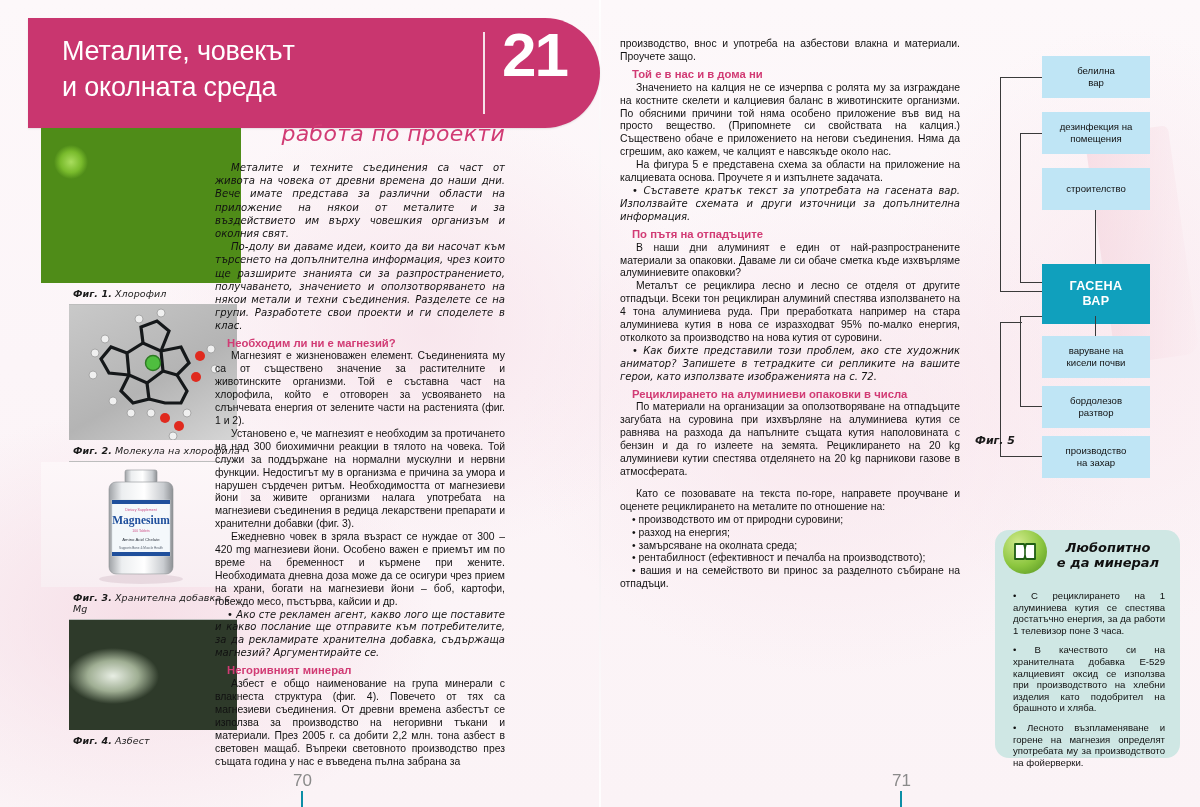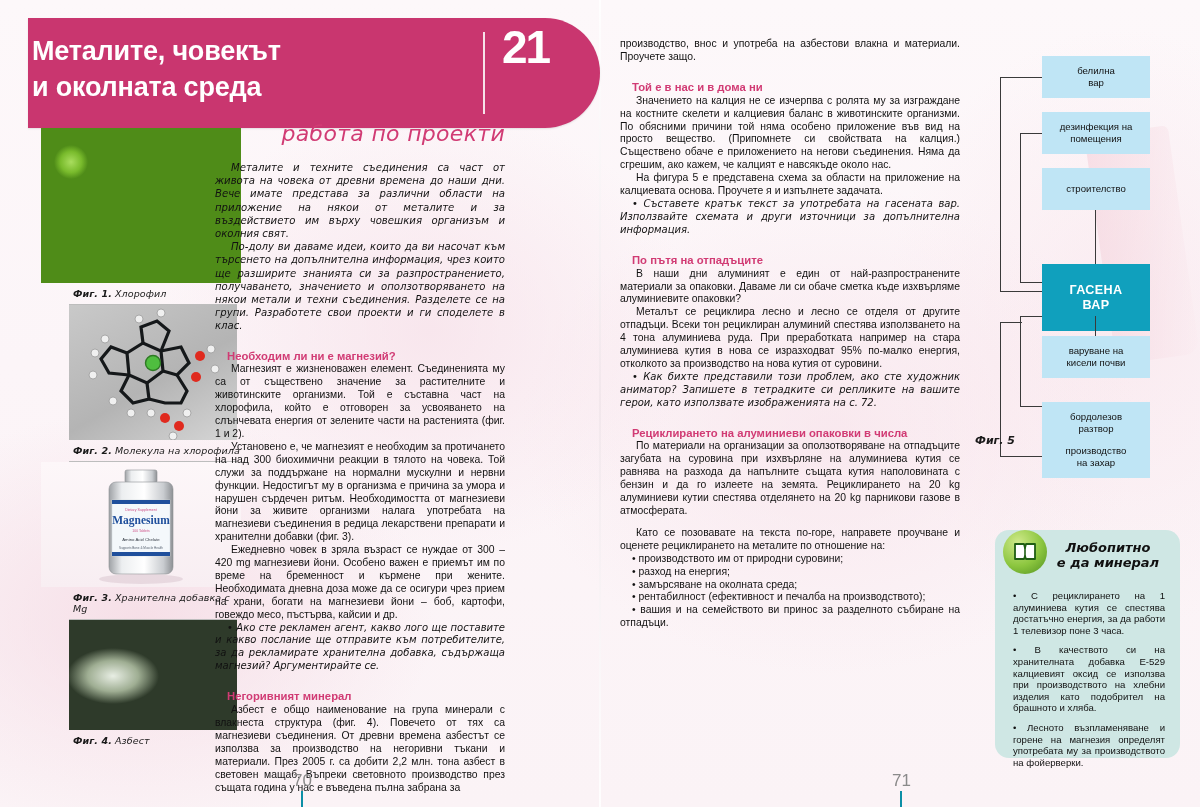--- a/index.html
+++ b/index.html
@@ -29,37 +29,37 @@
   
   .banner {
     position: absolute; left: 28px; top: 18px;
     width: 572px; height: 110px;
     background: #c9366f;
     border-top-right-radius: 58px;
     border-bottom-right-radius: 58px;
     box-shadow: 0 1px 2px rgba(0,0,0,0.10);
   }
   .banner-title {
-    position: absolute; left: 4px; top: 16px;
+    position: absolute; left: 34px; top: 16px;
     width: 400px;
     color: #ffffff;
     font-size: 27px;
-    font-weight: bold;
+    font-weight: normal;
     line-height: 1.32;
     letter-spacing: -0.2px;
   }
   .banner-rule {
     position: absolute; left: 455px; top: 14px;
     width: 2px; height: 82px;
     background: rgba(255,255,255,0.85);
   }
   .banner-number {
     position: absolute; left: 474px; top: 6px;
     color: #ffffff;
-    font-size: 46px;
+    font-size: 62px;
     font-weight: bold;
     letter-spacing: -2px;
     line-height: 1;
   }
 
   
   .rail { position: absolute; left: 0px; top: 128px; width: 200px; margin-left: 41px; }
   .fig-img {
     width: 200px;
     display: block;
@@ -120,21 +120,21 @@
     font-family: "Liberation Sans", sans-serif;
     font-size: 10.4px;
     line-height: 12.9px;
     color: #111111;
     text-align: justify;
   }
   .col p { margin: 0; text-indent: 16px; }
   .col p.noind { text-indent: 0; }
   .col p.bullet { text-indent: 12px; }
   .col h3 {
-    margin: 17px 0 1px 0;
+    margin: 4px 0 1px 0;
     font-size: 11.3px;
     font-weight: bold;
     color: #d13b74;
     text-indent: 12px;
     text-align: left;
   }
   .col .ital { font-style: italic; font-family: "DejaVu Sans", sans-serif; font-size: 10px; }
   .script {
     font-family: "DejaVu Sans", sans-serif;
     font-style: italic;
@@ -170,21 +170,21 @@
     width: 108px; height: 42px;
     left: 67px;
   }
   .dbox.center {
     background: #10a0bd;
     color: #ffffff;
     font-weight: bold;
     font-size: 12.6px;
     line-height: 15px;
     letter-spacing: 0.4px;
-    height: 67px;
+    height: 60px;
   }
   .dline { position: absolute; background: #3a3a3a; }
   .fig5cap {
     position: absolute; left: 975px; top: 434px;
     font-family: "DejaVu Sans", sans-serif;
     font-size: 11px; font-style: italic; color: #1a1a1a;
   }
   .beaker {
     position: absolute; left: 1100px; top: 130px;
     width: 84px; height: 230px;
@@ -380,21 +380,21 @@
       <span>строителство</span>
     </div>
 
     <div class="dbox center" style="top:222px;">
       <span><span>ГАСЕНА</span><br><span>ВАР</span></span>
     </div>
 
     <div class="dbox" style="top:294px;">
       <span><span>варуване на</span><br><span>кисели почви</span></span>
     </div>
-    <div class="dbox" style="top:360px;">
+    <div class="dbox" style="top:344px;">
       <span><span>бордолезов</span><br><span>разтвор</span></span>
     </div>
     <div class="dbox" style="top:394px;">
       <span><span>производство</span><br><span>на захар</span></span>
     </div>
 
     <div class="dline" style="left:25px; top:35px; width:42px; height:1.3px;"></div>
     <div class="dline" style="left:25px; top:35px; width:1.3px; height:215px;"></div>
     <div class="dline" style="left:25px; top:249px; width:42px; height:1.3px;"></div>
     <div class="dline" style="left:45px; top:91px; width:22px; height:1.3px;"></div>

